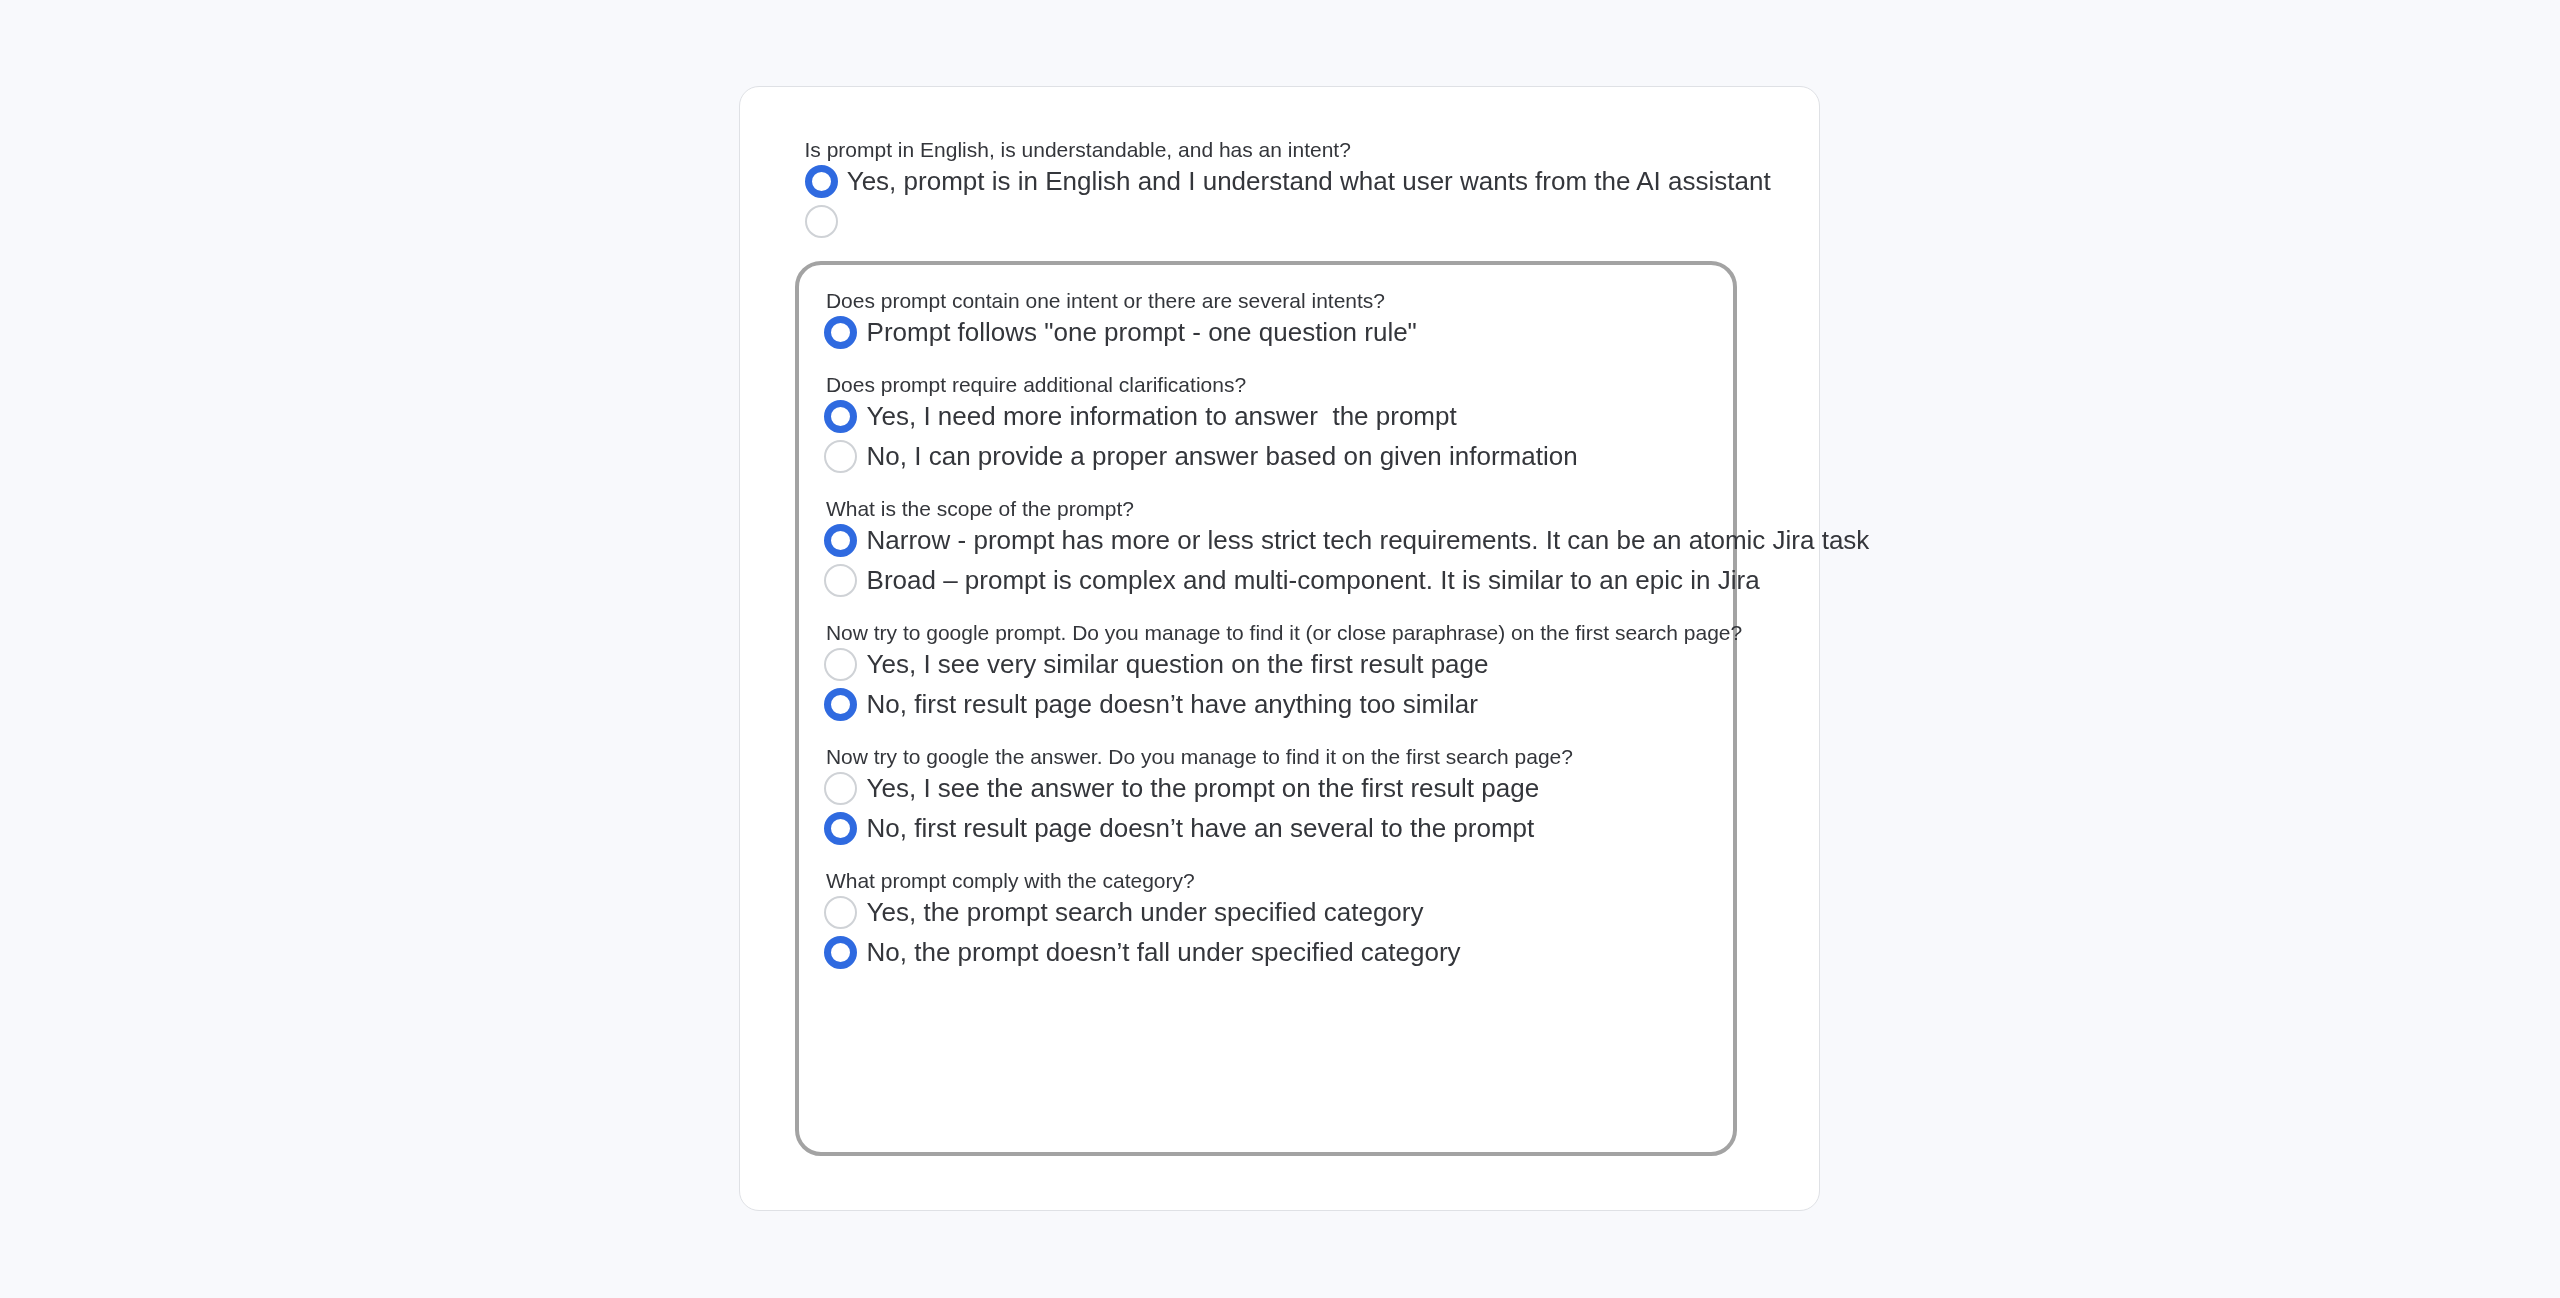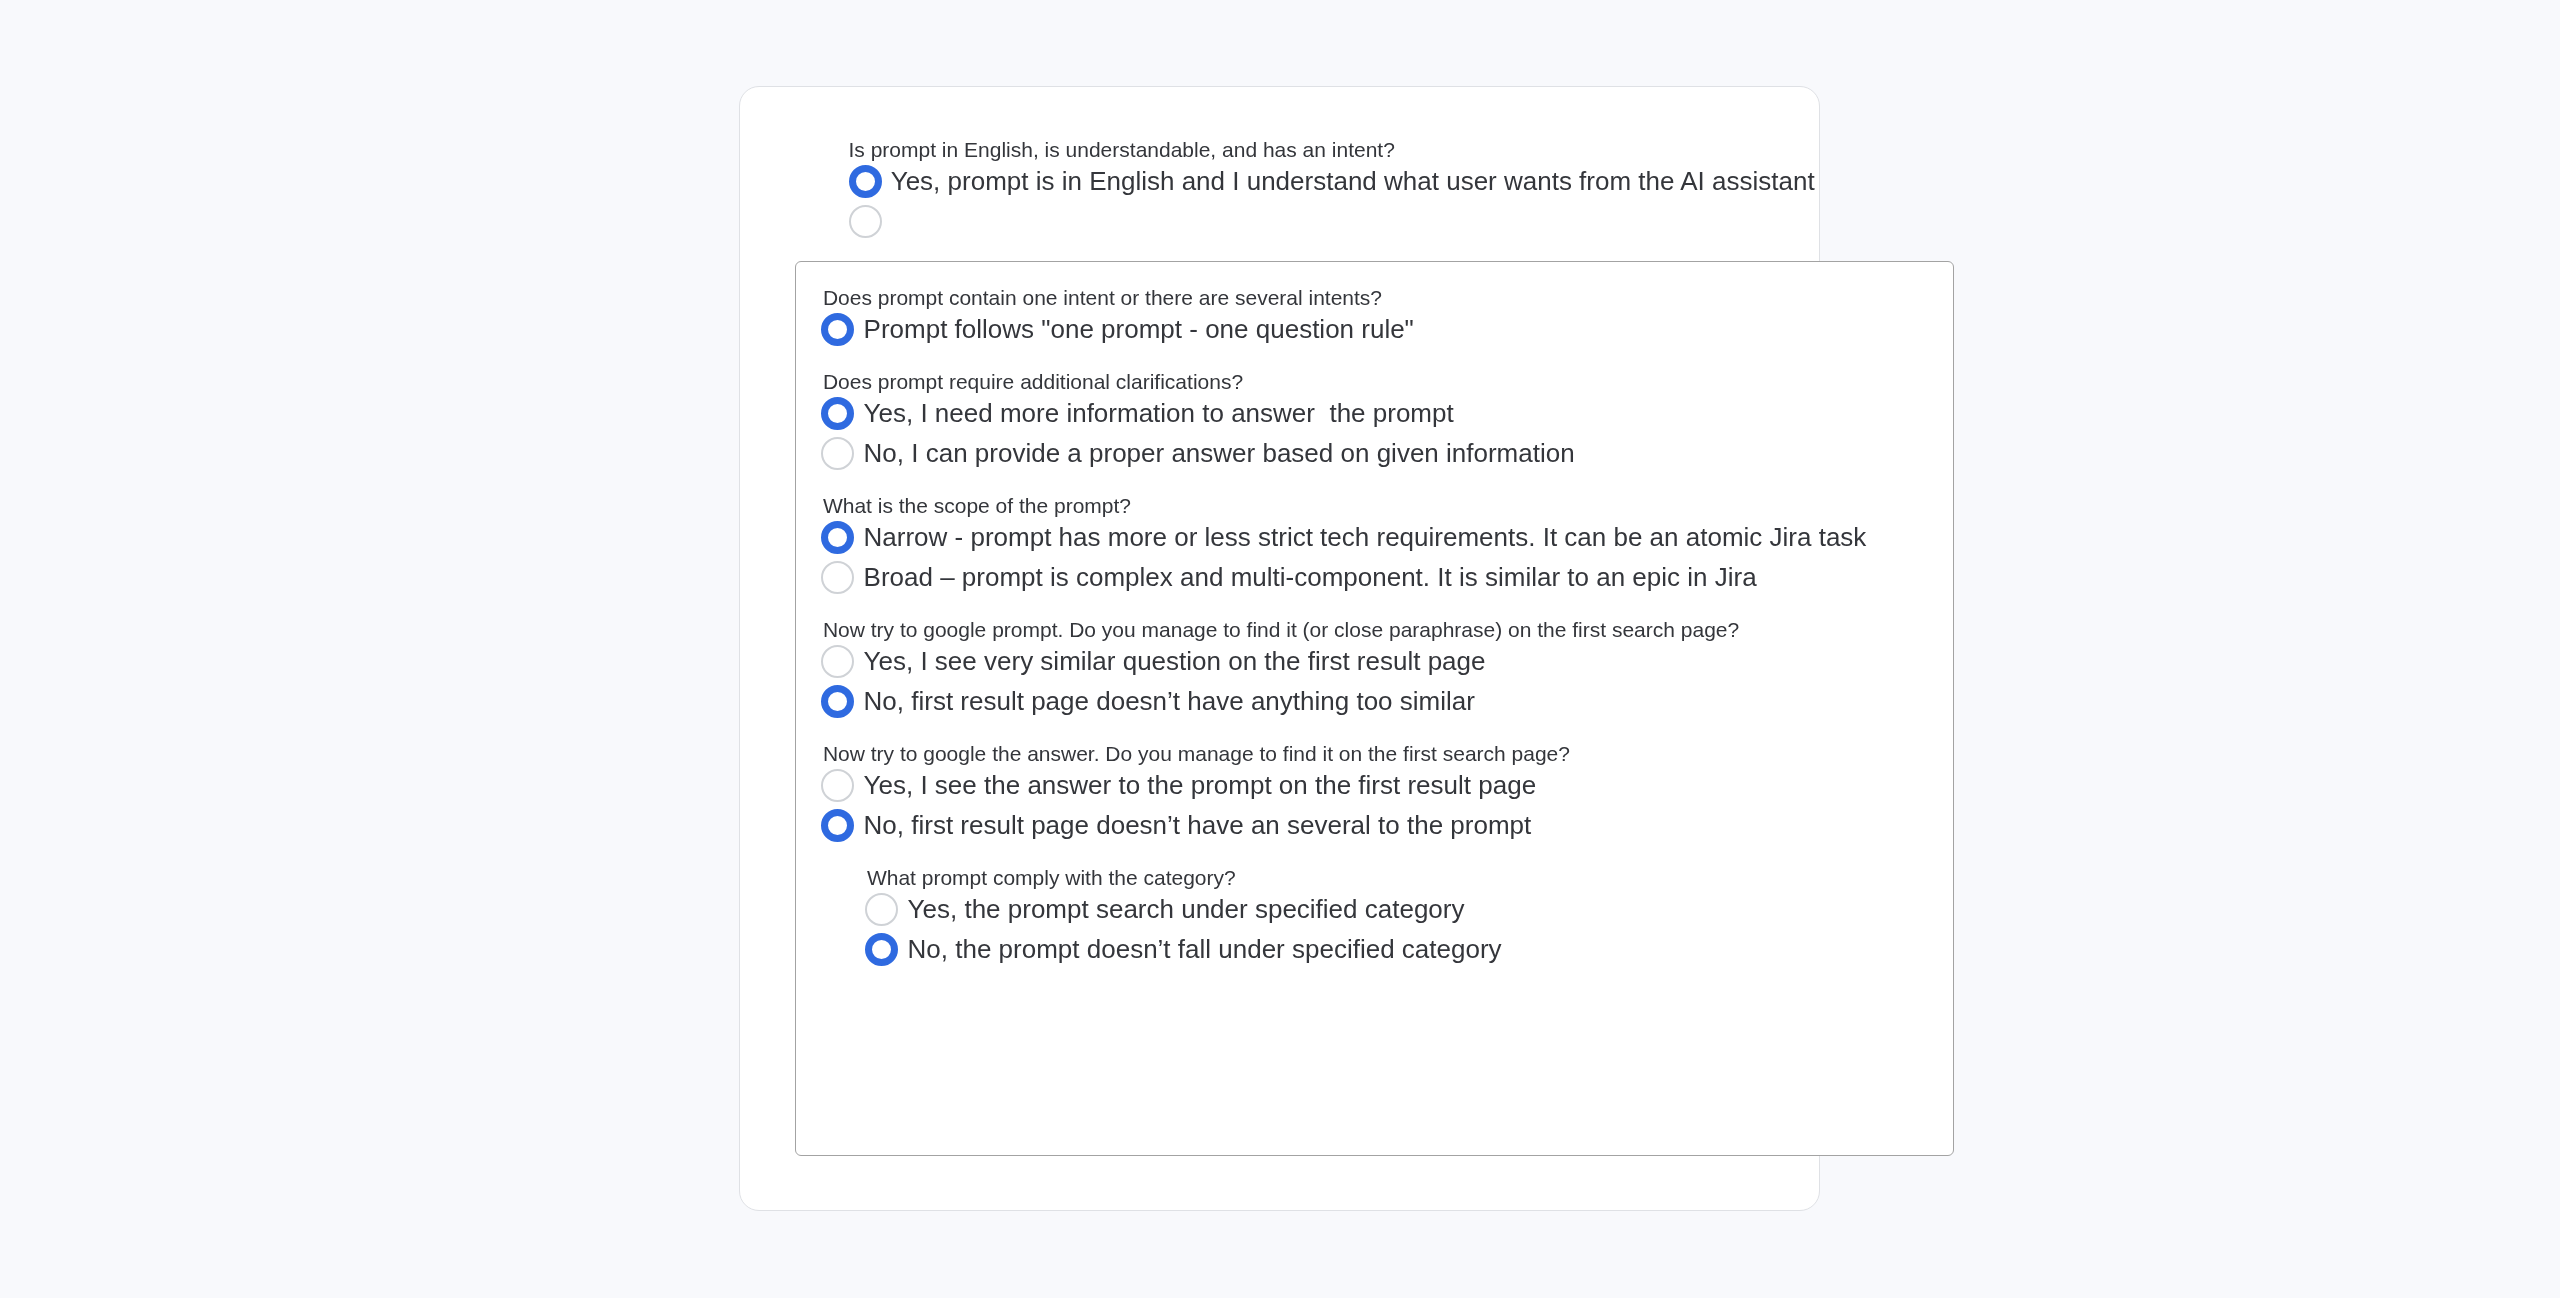--- a/index.html
+++ b/index.html
@@ -20,30 +20,30 @@
     box-sizing:border-box;
   }
   .top-section {
     position:absolute;
     left:64.5px; top:49.5px;
     width:960px;
   }
   .inner-card {
     position:absolute;
     left:54.7px; top:174.1px;
-    width:1159px; height:895px;
+    width:942px; height:895px;
     background:#ffffff;
-    border:1px solid #a3a3a3;
-    border-radius:6px;
+    border:4px solid #a3a3a3;
+    border-radius:26px;
     box-sizing:border-box;
   }
   .inner-body { position:absolute; left:27.2px; top:22.7px; width:960px; --rx:-1.5px; }
 
   .q-group { margin-bottom:18.8px; }
-  .q-group:last-child { margin-bottom:0;margin-left:44px; }
+  .q-group:last-child { margin-bottom:0; }
   .q-title {
     font-size:21px;
     line-height:25.2px;
     color:#34363b;
     white-space:nowrap;
   }
   .opt {
     display:flex;
     align-items:center;
     height:40px;

